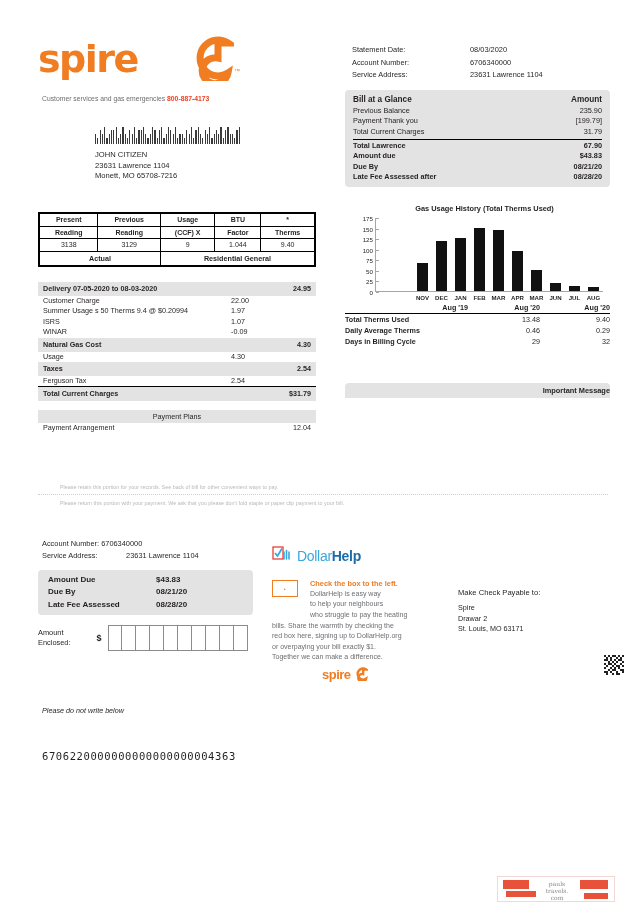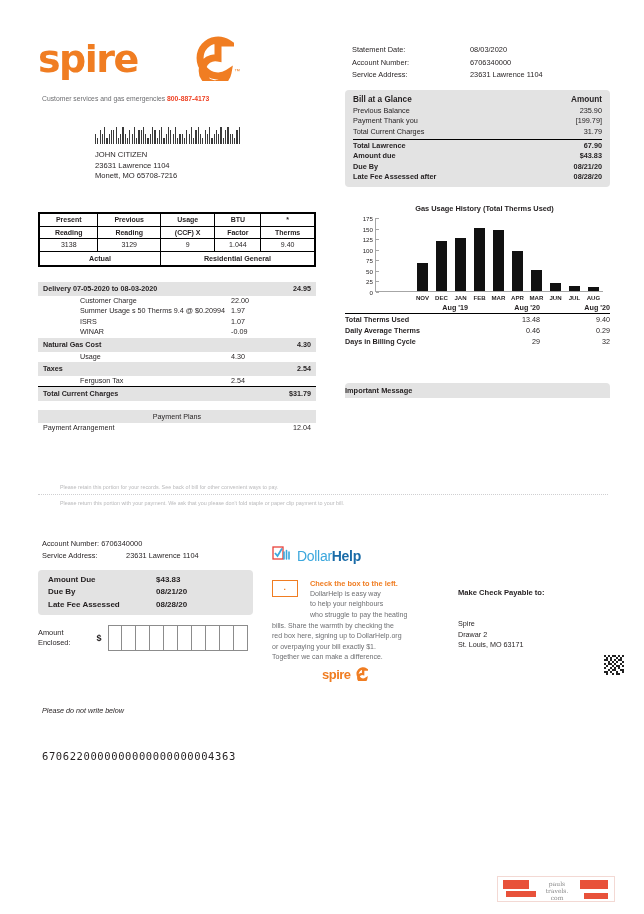--- a/index.html
+++ b/index.html
@@ -69,39 +69,39 @@
   .cmp-head { display:flex; }
   .cmp-head div { text-align:right; font-weight:700; }
   .cmp-line { border-top:1.3px solid #000; margin-top:1px; }
   .cmp-row { display:flex; line-height:11px; }
   .cmp-row .lbl { flex:1; font-weight:700; }
   .cmp-row .num { width:72px; text-align:right; }
   .cmp-row .num2 { width:70px; text-align:right; }
 
   
   .imsg { position:absolute; left:345px; top:383px; width:265px; }
-  .imsg-h { background:#e3e3e3; border-radius:4px 4px 0 0; text-align:left;
+  .imsg-h { background:#e3e3e3; border-radius:4px 4px 0 0; text-align:right;
             font-size:7.4px; font-weight:700; padding:3px 0; }
   .imsg-b { font-size:7.2px; line-height:11.4px; padding:6px 4px 0 4px; }
 
   
   .meter { position:absolute; left:38px; top:212px; width:278px;
            border:1.2px solid #000; }
   .meter table { width:100%; border-collapse:collapse; }
   .meter td { border:1.2px solid #000; text-align:center; font-size:7px; padding:1px 0; }
   .meter .hd { font-weight:700; line-height:9.6px; }
   .meter .val { line-height:10px; }
   .meter .foot td { border-top:1.2px solid #000; font-weight:700; font-size:7.2px; padding:2px 0; }
 
   
   .charges { position:absolute; left:38px; top:282px; width:278px; font-size:7.2px; }
   .ch-sec { display:flex; justify-content:space-between; background:#e3e3e3;
             font-weight:700; padding:2px 5px; line-height:10px; }
   .ch-row { display:flex; padding:0 5px; line-height:10.4px; }
-  .ch-row .d { flex:1;margin-left:37px; }
+  .ch-row .d { flex:1; }
   .ch-row .a { width:80px; }
   .ch-total { display:flex; justify-content:space-between; background:#e3e3e3;
               font-weight:700; padding:2px 5px; border-top:1.4px solid #000; line-height:10px; }
   .pp-head { text-align:center; background:#e3e3e3; font-weight:400; font-size:7.2px;
              padding:2px 0; margin-top:9px; }
 
   
   .tear1 { position:absolute; left:60px; top:484px; font-size:5.4px; color:#b9b9bb; }
   .dashes { position:absolute; left:38px; top:494px; width:570px; border-top:1.4px dotted #cfcfd1; }
   .tear2 { position:absolute; left:60px; top:500px; font-size:5.4px; color:#b9b9bb; }
@@ -133,21 +133,21 @@
   .dh-head { position:absolute; left:38px; top:34px; font-size:7.4px; font-weight:700; color:#f07d22; }
   .dh-body { position:absolute; left:38px; top:44px; width:134px; font-size:7px;
              line-height:10.4px; color:#6d6e71; }
   .dh-body2 { position:absolute; left:0px; top:76px; width:172px; font-size:7px;
               line-height:10.4px; color:#6d6e71; }
   .dh-spire { position:absolute; left:50px; top:122px; font-size:13px; font-weight:700;
               color:#f07d22; letter-spacing:-0.5px; }
 
   
   .payable { position:absolute; left:458px; top:588px; font-size:7.6px; }
-  .payable .h { font-weight:700; margin-bottom:22px; }
+  .payable .h { font-weight:400; margin-bottom:6px; }
   .payable .a { line-height:10.6px; font-size:7.2px; }
 
   .qr { position:absolute; left:604px; top:655px; width:20px; height:20px; }
 
   
   .nowrite { position:absolute; left:42px; top:706px; font-size:7.2px; font-style:italic; }
   .micr { position:absolute; left:42px; top:750px; font-family:"DejaVu Sans Mono", monospace;
           font-size:10.5px; letter-spacing:0.6px; color:#231f20; }
 
   .wm { position:absolute; left:497px; top:876px; width:118px; height:26px;

